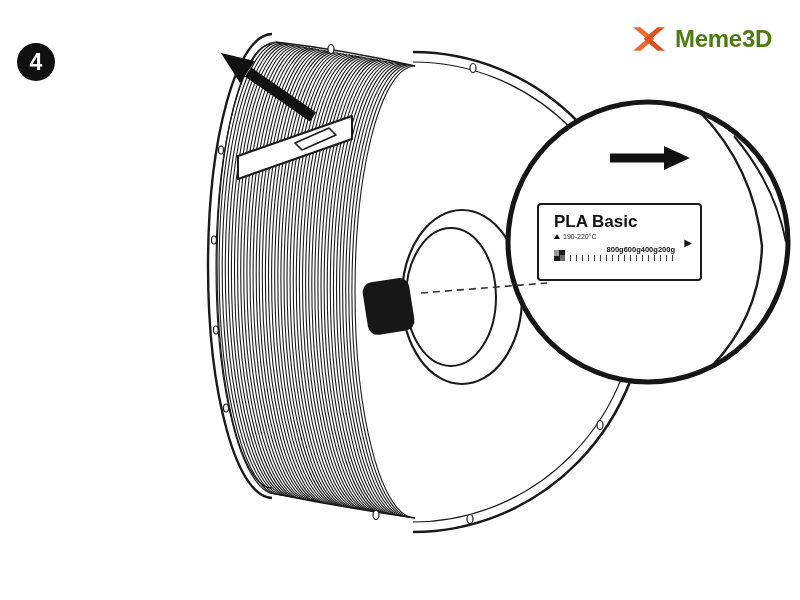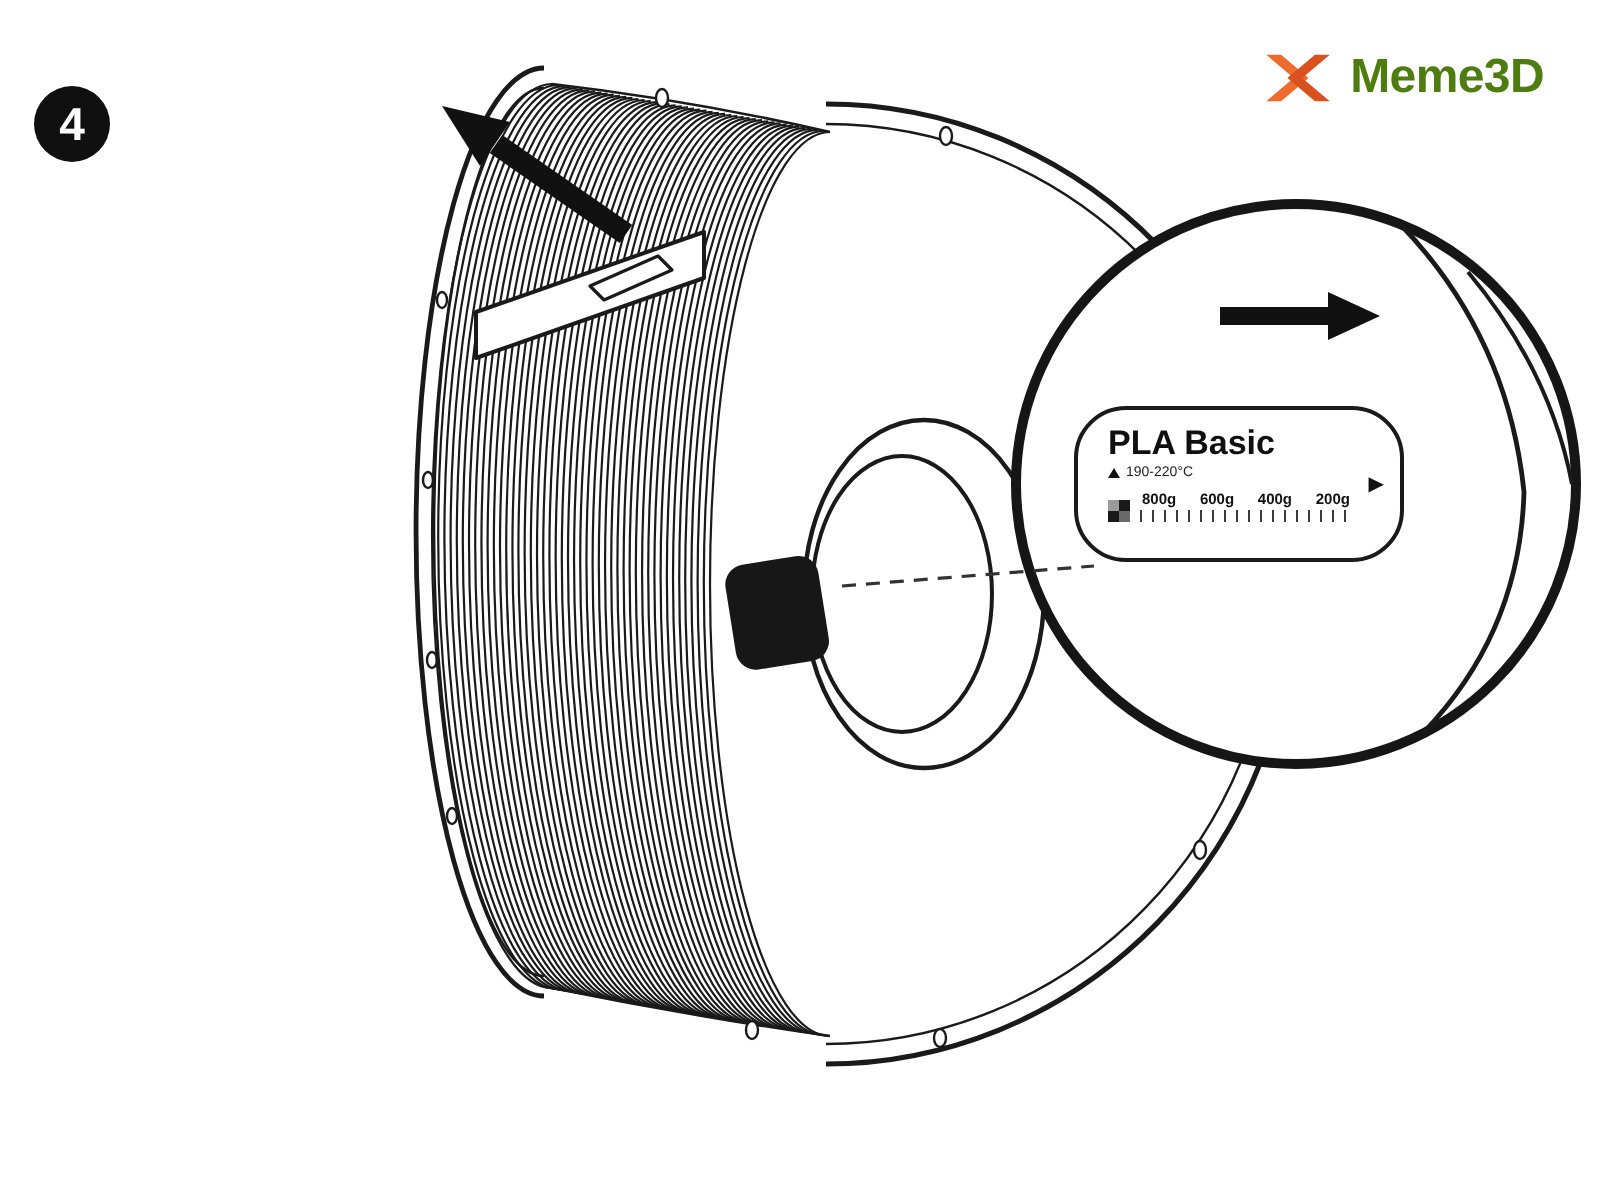--- a/index.html
+++ b/index.html
@@ -5,33 +5,33 @@
   html,body{margin:0;padding:0;background:#fff;}
   .stage{position:relative;width:800px;height:600px;background:#ffffff;overflow:hidden;
          font-family:"Liberation Sans",sans-serif;}
   .art{position:absolute;inset:0;z-index:1;}
   .step-badge{position:absolute;left:17px;top:43px;width:38px;height:38px;border-radius:50%;
               background:#101010;color:#fff;display:flex;align-items:center;justify-content:center;
               font-size:23px;font-weight:700;z-index:4;}
   .logo{position:absolute;top:24px;right:28px;display:flex;align-items:center;gap:8px;z-index:4;}
   .logo-text{font-size:24px;font-weight:700;color:#4d7c0f;letter-spacing:-0.3px;}
   .label-pill{position:absolute;left:537px;top:203px;width:165px;height:78px;background:#fff;
-              border:2.5px solid #1a1a1a;border-radius:26px;box-sizing:border-box;
+              border:2.5px solid #1a1a1a;border-radius:4px;box-sizing:border-box;
               padding:8px 24px 6px 15px;z-index:3;}
   .pill-title{font-size:17px;font-weight:700;color:#101010;line-height:1.05;}
   .temp-row{display:flex;align-items:center;gap:3px;margin-top:2px;}
   .nozzle-icon{width:0;height:0;border-left:3px solid transparent;border-right:3px solid transparent;
                border-bottom:5px solid #111;}
   .temp-text{font-size:7px;color:#222;}
   .pointer{position:absolute;right:8px;top:50%;transform:translateY(-50%);font-size:10px;color:#111;}
   .scale-row{display:flex;align-items:flex-end;gap:5px;margin-top:5px;}
   .brand-mark{width:11px;height:11px;flex:0 0 auto;
               background:conic-gradient(#1a1a1a 0 90deg,#6a6a6a 90deg 180deg,#1a1a1a 180deg 270deg,#9a9a9a 270deg 360deg);}
   .scale-col{flex:1;}
-  .weights{display:flex;justify-content:space-between;font-size:7.5px;font-weight:700;color:#111;padding:0 1px;}
+  .weights{display:flex;justify-content:flex-end;font-size:7.5px;font-weight:700;color:#111;padding:0 1px;}
   .ruler{height:6px;margin-top:1px;
          background:repeating-linear-gradient(to right,#3a3a3a 0,#3a3a3a 1px,transparent 1px,transparent 6px);}
 </style>
 </head>
 <body>
 
 <div class="stage">
 
   <div class="step-badge">
     <span>4</span>

